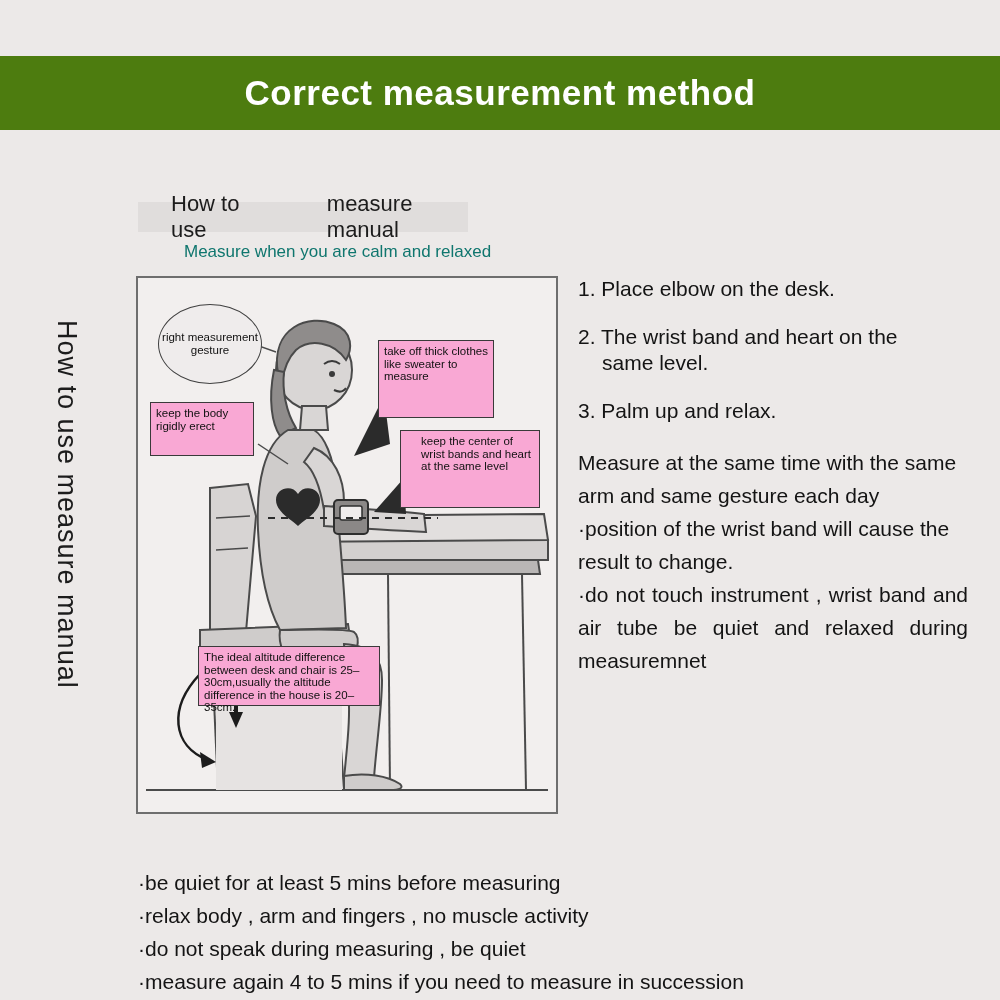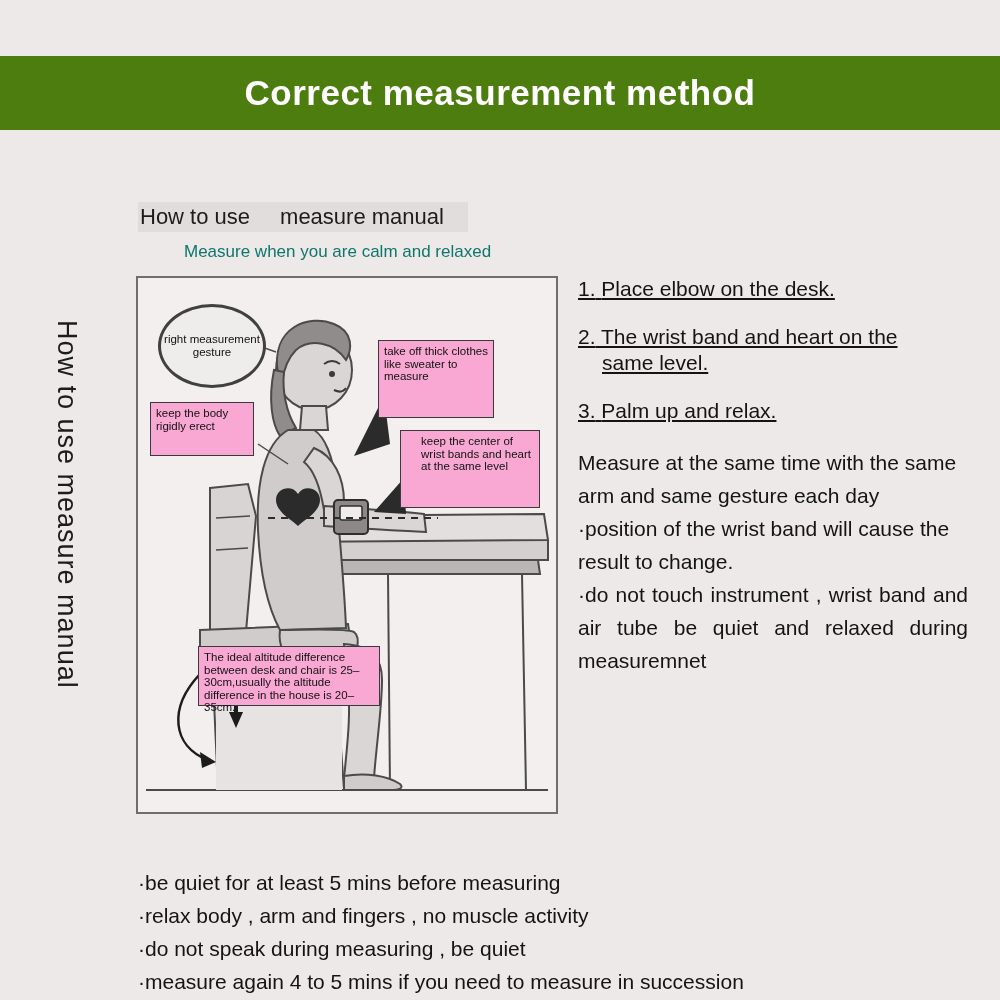--- a/index.html
+++ b/index.html
@@ -62,20 +62,21 @@
     background: #e0dddc;
     display: flex;
     align-items: center;
     gap: 30px;
     padding-left: 2px;
     box-sizing: border-box;
   }
   .howto-heading span {
     font-size: 22px;
     color: #1c1c1c;
+    margin-left: 31px;
   }
   .subheading {
     position: absolute;
     left: 140px;
     top: 242px;
     font-size: 17px;
     color: #0f766e;
     margin-left: 44px;
   }
 
@@ -97,21 +98,21 @@
     background: #f9a8d4;
     font-size: 11.5px;
     line-height: 12.5px;
     color: #111;
     padding: 4px 5px;
     box-sizing: border-box;
   }
 
   .bubble {
     position: absolute;
-    border: 3px solid #404040;
+    border: 1px solid #404040;
     background: #efecec;
     border-radius: 50%;
     font-size: 11.5px;
     line-height: 13px;
     text-align: center;
     display: flex;
     align-items: center;
     justify-content: center;
     color: #111;
   }
@@ -121,21 +122,20 @@
     position: absolute;
     left: 578px;
     top: 276px;
     width: 390px;
   }
   .num-item {
     font-size: 21px;
     line-height: 26px;
     margin-bottom: 22px;
     color: #141414;
-    text-decoration: underline;
   }
   .num-item .indent2 {
     display: block;
     padding-left: 24px;
   }
   .para {
     font-size: 21px;
     line-height: 33px;
     color: #141414;
     margin-bottom: 0;

